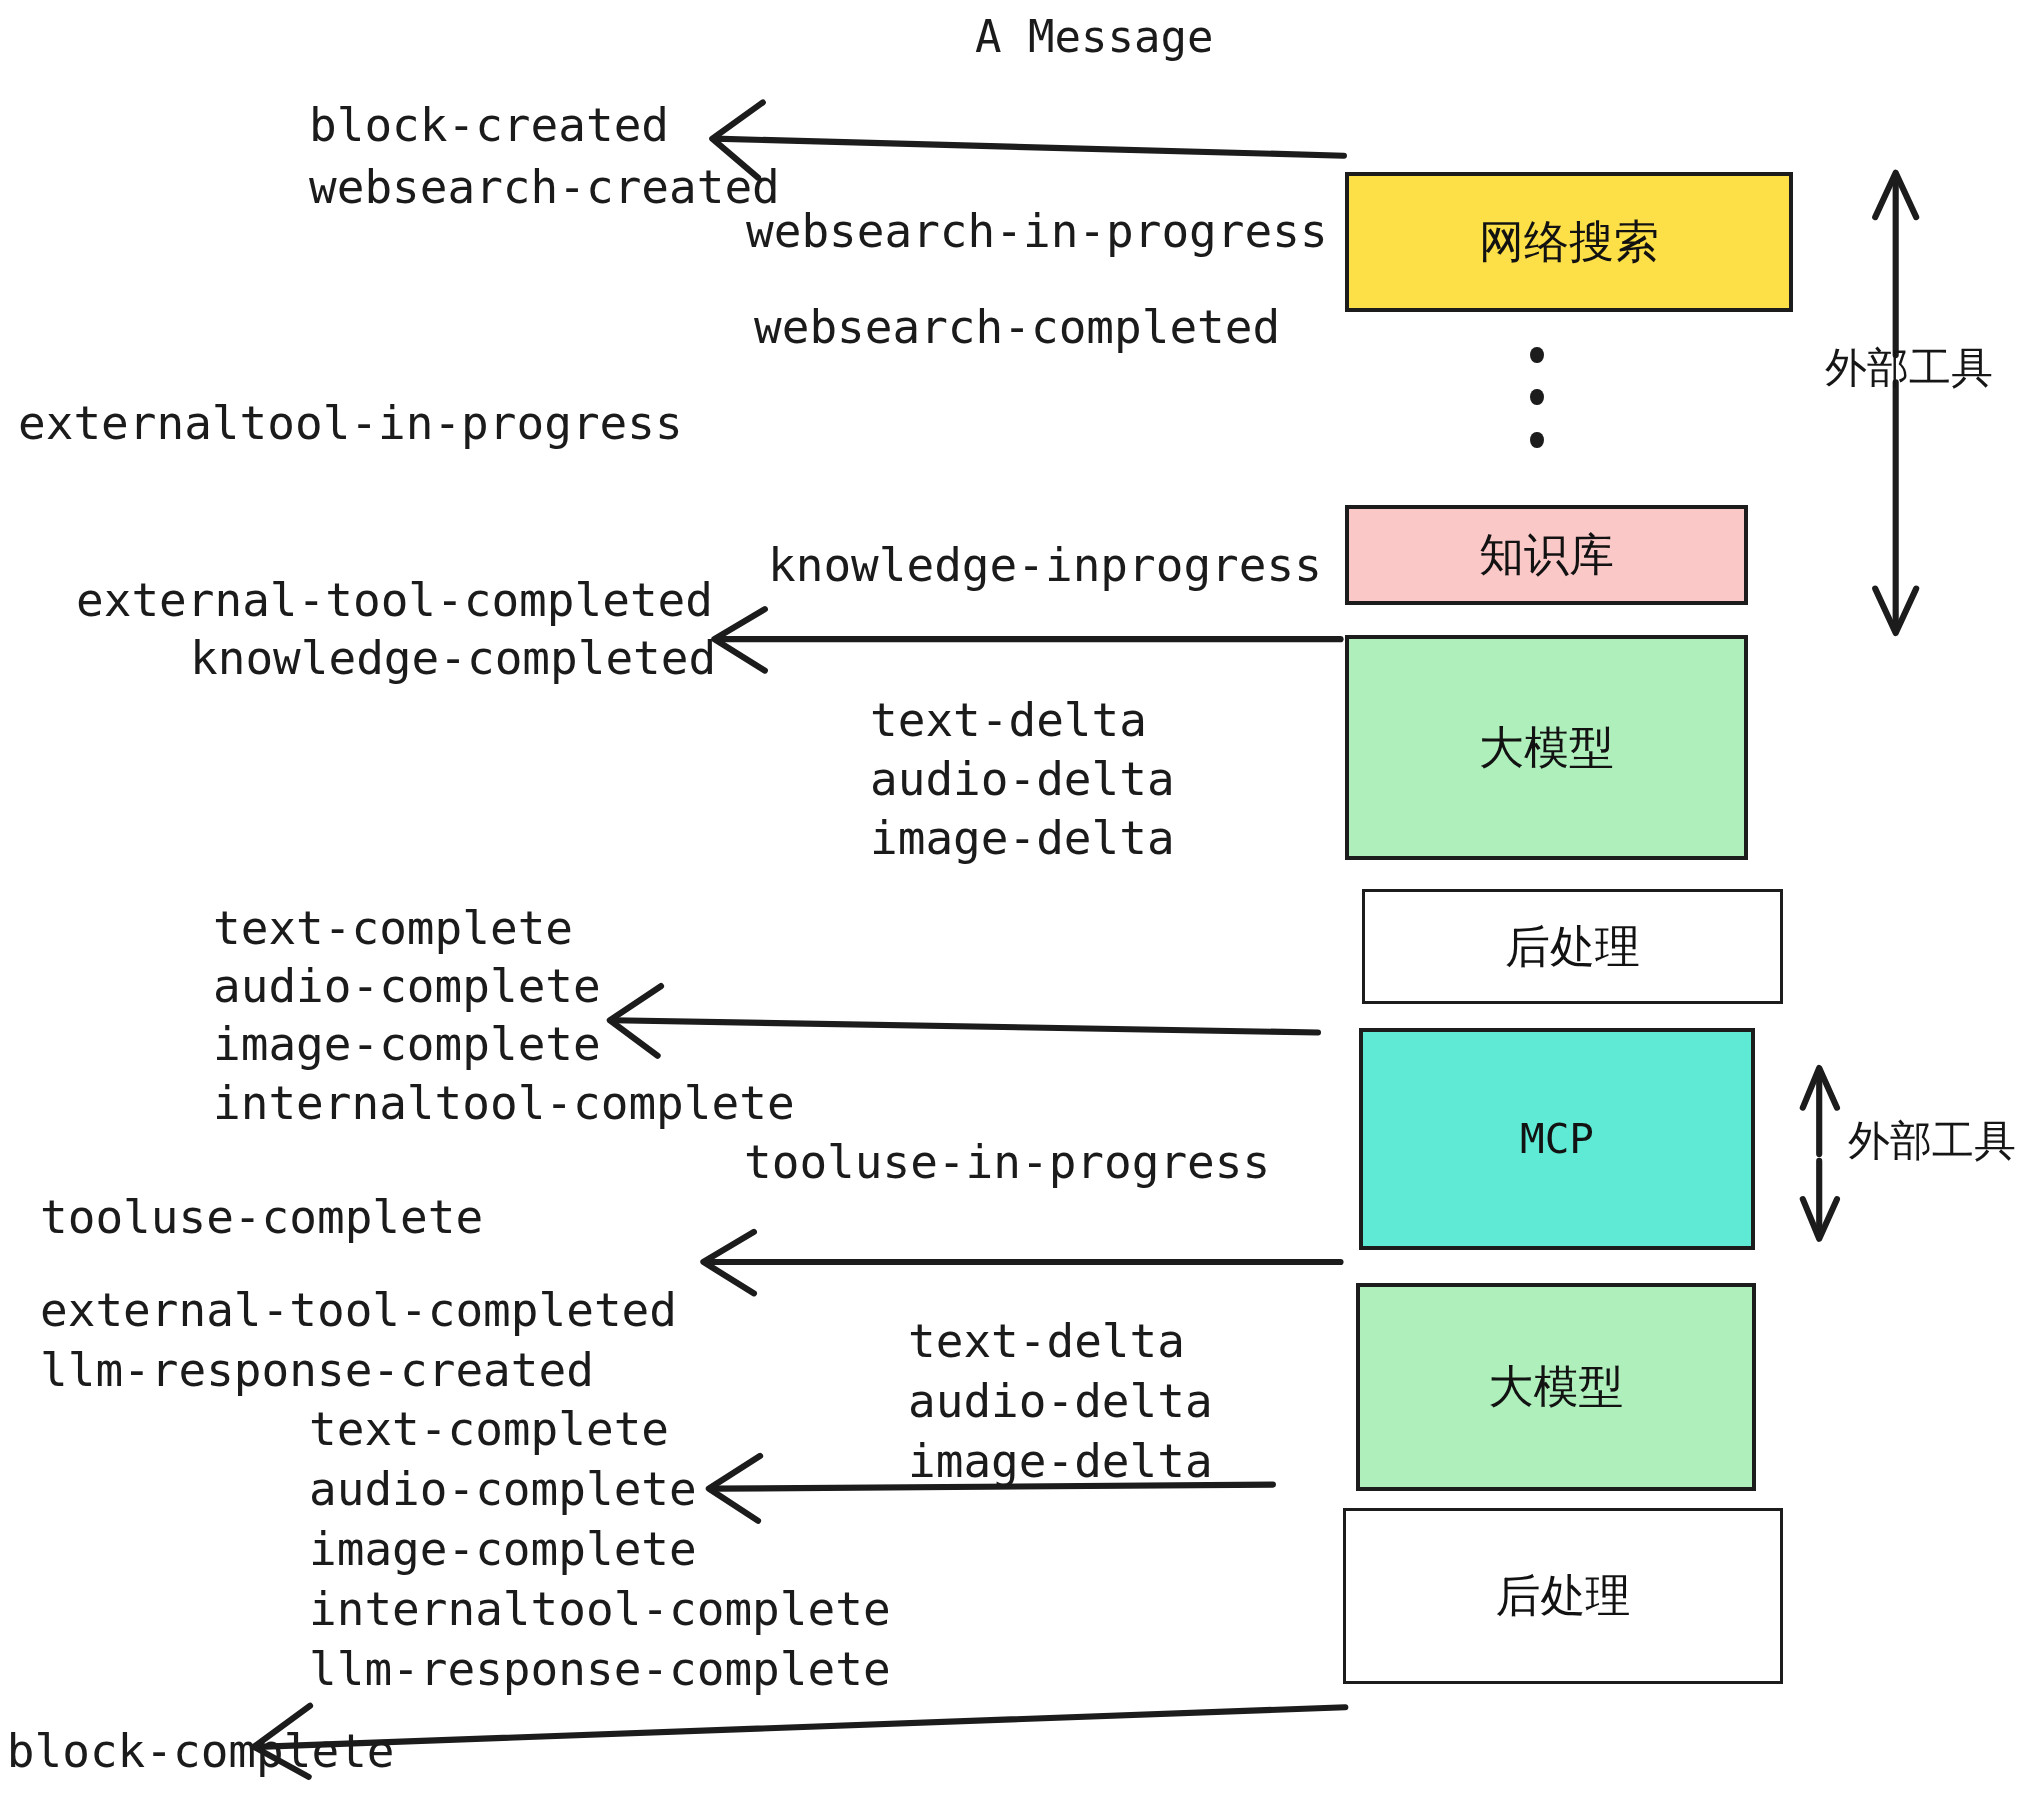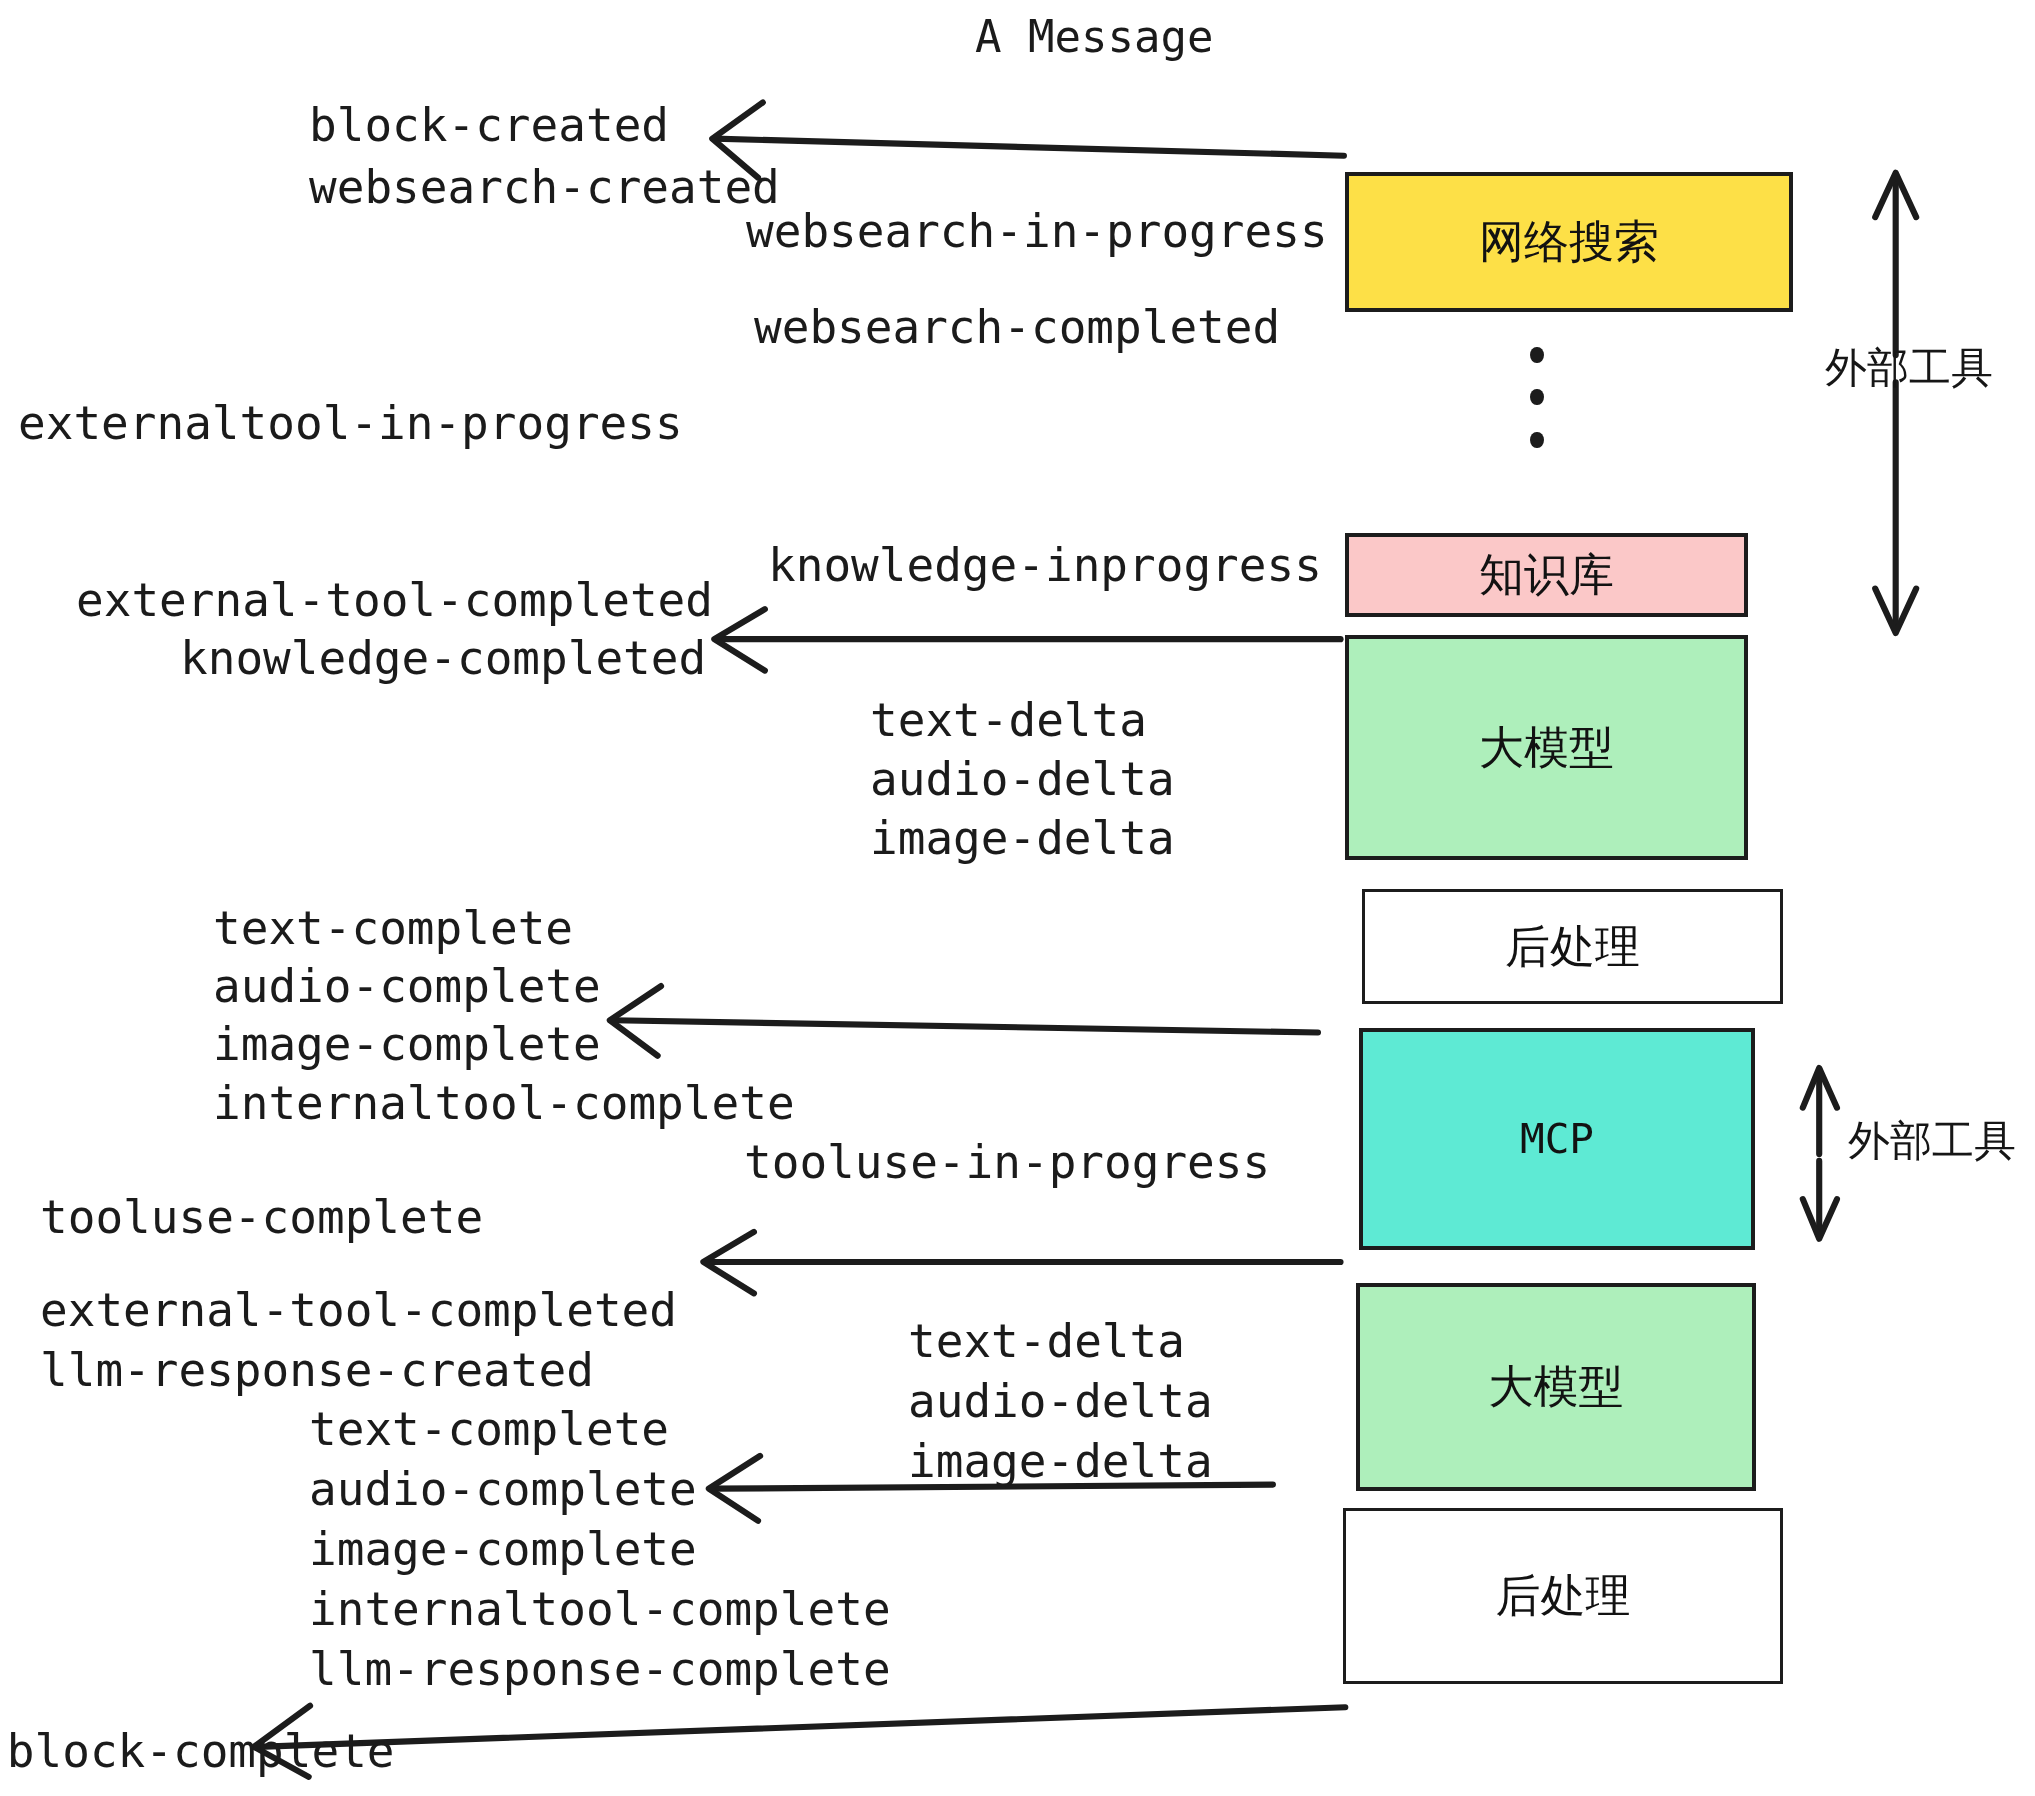--- a/index.html
+++ b/index.html
@@ -83,21 +83,21 @@
   <div class="title" style="left:975px;top:15px;">A Message</div>
 
   <div class="box" style="left:1345px;top:172px;width:448px;height:140px;background:#fde047;">
     <span>网络搜索</span>
   </div>
 
   <div class="dot" style="left:1530px;top:347px;"></div>
   <div class="dot" style="left:1530px;top:389px;"></div>
   <div class="dot" style="left:1530px;top:432px;"></div>
 
-  <div class="box" style="left:1345px;top:505px;width:403px;height:84px;background:#FBC8C8;margin-top:28px;">
+  <div class="box" style="left:1345px;top:505px;width:403px;height:100px;background:#FBC8C8;">
     <span>知识库</span>
   </div>
 
   <div class="box" style="left:1345px;top:635px;width:403px;height:225px;background:#AEEFBB;">
     <span>大模型</span>
   </div>
 
   <div class="box" style="left:1362px;top:889px;width:421px;height:115px;background:#FFFFFF;border-width:3.4px;">
     <span>后处理</span>
   </div>
@@ -117,21 +117,21 @@
   <div class="sidelbl" style="left:1825px;top:347px;">外部工具</div>
   <div class="sidelbl" style="left:1848px;top:1120px;">外部工具</div>
 
   <div class="lbl" style="left:309px;top:102px;">block-created</div>
   <div class="lbl" style="left:309px;top:164px;">websearch-created</div>
   <div class="lbl" style="left:746px;top:208px;">websearch-in-progress</div>
   <div class="lbl" style="left:754px;top:304px;">websearch-completed</div>
   <div class="lbl" style="left:18px;top:400px;">externaltool-in-progress</div>
   <div class="lbl" style="left:768px;top:542px;">knowledge-inprogress</div>
   <div class="lbl" style="left:76px;top:577px;">external-tool-completed</div>
-  <div class="lbl" style="left:180px;top:635px;">knowledge-completed</div>
+  <div class="lbl" style="left:190px;top:635px;">knowledge-completed</div>
   <div class="lbl" style="left:870px;top:697px;">text-delta</div>
   <div class="lbl" style="left:870px;top:756px;">audio-delta</div>
   <div class="lbl" style="left:870px;top:815px;">image-delta</div>
   <div class="lbl" style="left:213px;top:905px;">text-complete</div>
   <div class="lbl" style="left:213px;top:963px;">audio-complete</div>
   <div class="lbl" style="left:213px;top:1021px;">image-complete</div>
   <div class="lbl" style="left:213px;top:1080px;">internaltool-complete</div>
   <div class="lbl" style="left:744px;top:1139px;">tooluse-in-progress</div>
   <div class="lbl" style="left:40px;top:1194px;">tooluse-complete</div>
   <div class="lbl" style="left:40px;top:1287px;">external-tool-completed</div>

